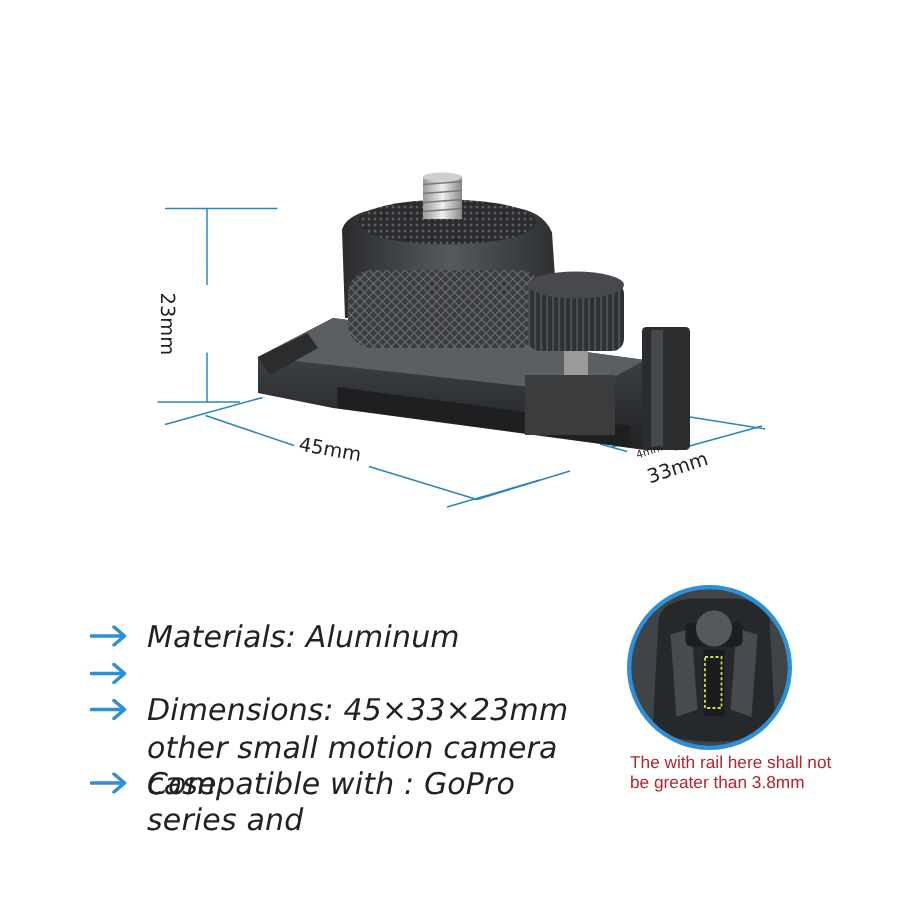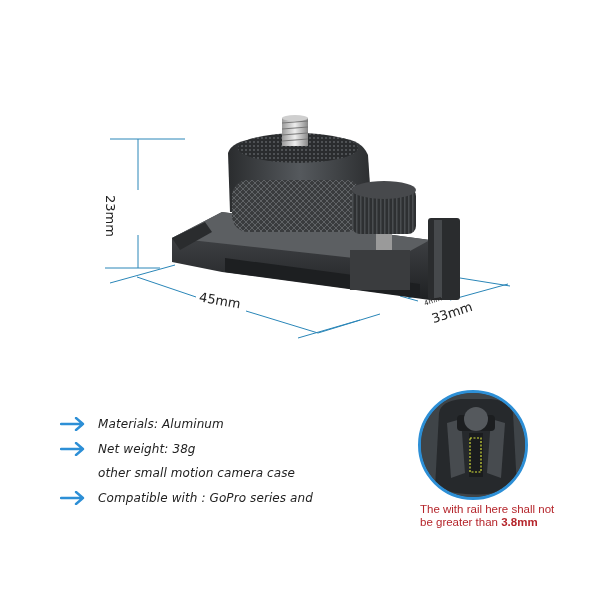--- a/index.html
+++ b/index.html
@@ -11,27 +11,27 @@
 
   .dim-label { position: absolute; font-family: "DejaVu Sans", sans-serif; color: #222; white-space: nowrap; }
   .dim-height { left: 118px; top: 195px; font-size: 13px; transform: rotate(90deg); transform-origin: left top; }
   .dim-length { left: 199px; top: 293px; font-size: 13px; transform: rotate(10deg); }
   .dim-width { left: 431px; top: 305px; font-size: 13px; transform: rotate(-18deg); }
   .dim-rail { left: 424px; top: 297px; font-size: 7px; transform: rotate(-18deg); }
 
   .specs { position: absolute; left: 60px; top: 412px; width: 345px; }
   .spec-item { display: flex; align-items: flex-start; height: 24.5px; }
   .spec-arrow { width: 38px; flex: 0 0 38px; height: 24px; display: flex; align-items: center; }
-  .spec-text { font-family: "DejaVu Sans", sans-serif; font-style: italic; font-size: 12px; color: #222; line-height: 24px; letter-spacing: 0.1px; }
+  .spec-text { font-family: "DejaVu Sans", sans-serif; font-style: italic; font-size: 20px; color: #222; line-height: 24px; letter-spacing: 0.1px; }
   .spec-cont { padding-left: 38px; }
 
   .detail { position: absolute; left: 415px; top: 385px; width: 150px; height: 160px; }
   .detail-circle { position: absolute; left: 3px; top: 5px; width: 110px; height: 110px; border-radius: 50%; background: #3e4347; border: 3px solid #2d8fd6; overflow: hidden; }
   .detail-note { position: absolute; left: 5px; top: 118px; font-family: "Liberation Sans", sans-serif; font-size: 11.5px; line-height: 13px; color: #b5252b; width: 150px; }
-  .detail-note b { font-weight: bold; }
+  .detail-note b { font-weight: normal; }
 </style>
 </head>
 <body>
 
 <div class="product-area">
   <svg width="600" height="380" viewBox="0 0 600 380">
     <defs>
       <linearGradient id="bodyGrad" x1="0" y1="0" x2="1" y2="0">
         <stop offset="0" stop-color="#2a2c2e"></stop>
         <stop offset="0.5" stop-color="#55595d"></stop>
@@ -129,21 +129,28 @@
         </svg>
     </span>
     <span class="spec-text">Materials: Aluminum</span>
   </div>
   <div class="spec-item">
     <span class="spec-arrow">
       <svg width="26" height="14" viewBox="0 0 26 14">
           <path d="M1 7 H23 M16 1 L23 7 L16 13" stroke="#2d8fd6" stroke-width="2.4" fill="none" stroke-linecap="round" stroke-linejoin="round"></path>
         </svg>
     </span>
-    <span class="spec-text">Net weight: 38g</span>
+  </div>
+  <div class="spec-item">
+    <span class="spec-arrow">
+      <svg width="26" height="14" viewBox="0 0 26 14">
+          <path d="M1 7 H23 M16 1 L23 7 L16 13" stroke="#2d8fd6" stroke-width="2.4" fill="none" stroke-linecap="round" stroke-linejoin="round"></path>
+        </svg>
+    </span>
+    <span class="spec-text">Dimensions: 45×33×23mm</span>
   </div>
   <div class="spec-item spec-cont">
     <span class="spec-text">other small motion camera case</span>
   </div>
   <div class="spec-item">
     <span class="spec-arrow">
       <svg width="26" height="14" viewBox="0 0 26 14">
           <path d="M1 7 H23 M16 1 L23 7 L16 13" stroke="#2d8fd6" stroke-width="2.4" fill="none" stroke-linecap="round" stroke-linejoin="round"></path>
         </svg>
     </span>

